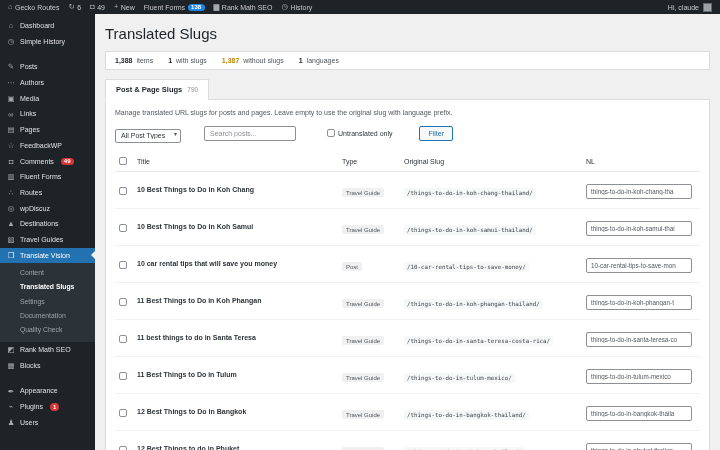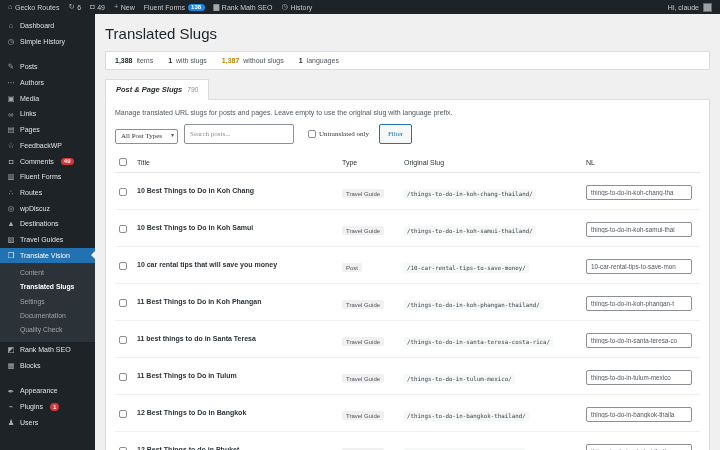--- a/index.html
+++ b/index.html
@@ -31,35 +31,35 @@
   .submenu-item.current { color:#fff; font-weight:bold; }
 
   
   .content { position:absolute; top:14px; left:95px; right:0; bottom:0; background:#f0f0f1; padding:6px 10px 0; overflow:hidden; }
   .page-title { font-size:15px; font-weight:500; color:#1d2327; margin:5px 0 9px; }
   .stats-bar { background:#fff; border:1px solid #dcdcde; padding:5px 9px; display:flex; gap:15px;
     font-size:7px; color:#50575e; align-items:center; }
   .stat b { color:#1d2327; font-weight:bold; margin-right:2px; }
   .stat.highlight b { color:#bf8700; }
 
-  .tabs { display:flex; margin-top:9px; position:relative; z-index:2;font-style:italic; }
+  .tabs { display:flex; margin-top:9px; position:relative; z-index:2; }
   .tab { padding:5px 10px; font-size:7.5px; font-weight:bold; color:#50575e; display:flex; gap:5px; align-items:center; cursor:pointer; }
   .tab .tab-count { font-weight:normal; color:#8c8f94; font-size:6.5px; }
   .tab.active { background:#fff; border:1px solid #dcdcde; border-bottom-color:#fff; margin-bottom:-1px; color:#1d2327; }
 
   .panel { background:#fff; border:1px solid #dcdcde; padding:7px 9px; position:relative; z-index:1; min-height:340px; }
   .desc { font-size:7px; color:#50575e; margin:2px 0 8px; }
 
-  .filter-row { display:flex; gap:6px; margin-bottom:9px;font-family:Liberation Serif, serif; }
+  .filter-row { display:flex; align-items:center; gap:23px; margin-bottom:9px; }
   .select-wrap { position:relative; }
   select.post-type { appearance:none; -webkit-appearance:none; font-size:7px; padding:2.5px 14px 2.5px 5px;
     border:1px solid #8c8f94; border-radius:2px; background:#fff; color:#2c3338; font-family:inherit; }
   .select-wrap::after { content:"▾"; position:absolute; right:4px; top:50%; transform:translateY(-50%);
     font-size:6px; color:#50575e; pointer-events:none; }
-  input.search { width:110px; font-size:7px; padding:3px 5px; border:1px solid #8c8f94; border-radius:2px;
+  input.search { width:92px; font-size:7px; padding:3px 5px; border:1px solid #8c8f94; border-radius:2px;
     color:#2c3338; font-family:inherit; }
   input.search::placeholder { color:#8c8f94; }
   .checkbox { width:8px; height:8px; border:1px solid #8c8f94; border-radius:2px; background:#fff; display:inline-block; flex:none; cursor:pointer; }
   .check-label { font-size:7px; color:#2c3338; display:flex; align-items:center; gap:3px; margin-left:8px; }
   button.filter-btn { font-size:7px; color:#2271b1; background:#f6f7f7; border:1px solid #2271b1; border-radius:2px;
     padding:3px 8px; margin-left:4px; font-family:inherit; cursor:pointer; }
 
   table.slugs { width:100%; border-collapse:collapse; table-layout:fixed; }
   table.slugs th { text-align:left; font-size:7px; color:#2c3338; font-weight:normal; padding:5px 4px; border-bottom:1px solid #e7e7e7; }
   table.slugs td { padding:8.5px 4px; border-bottom:1px solid #f0f0f1; vertical-align:middle; }

